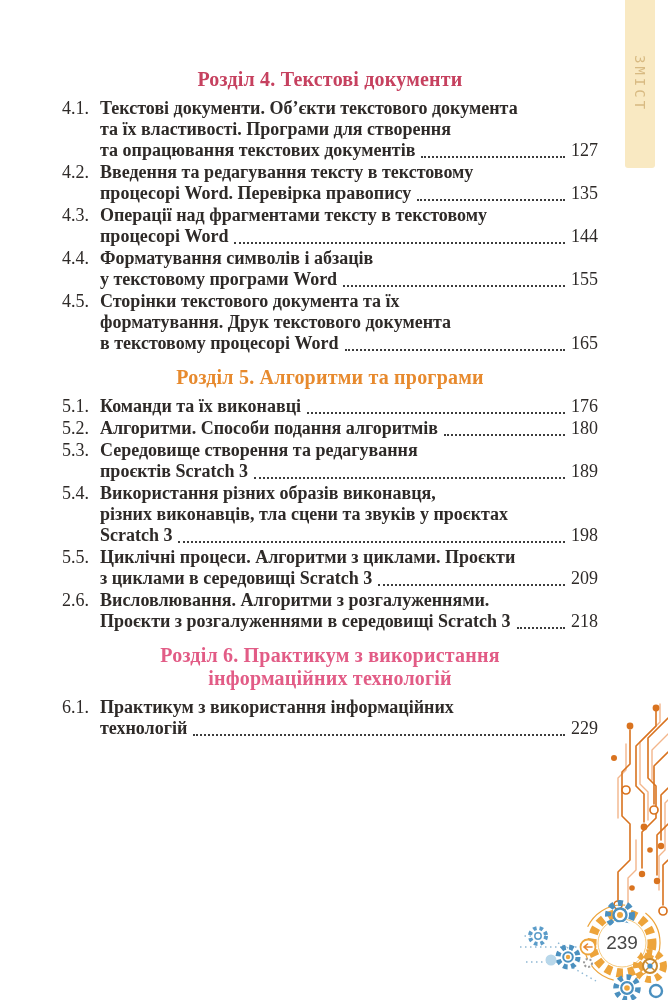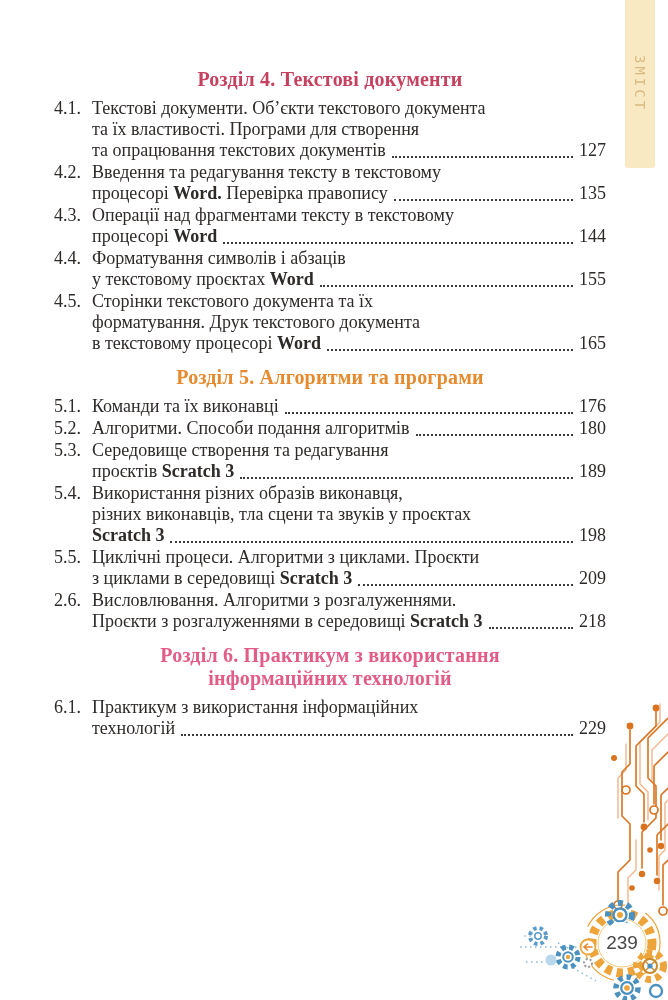--- a/index.html
+++ b/index.html
@@ -23,27 +23,27 @@
     font-size: 20px;
     line-height: 23px;
     font-weight: bold;
     white-space: pre-line;
     letter-spacing: 0.2px;
   }
   .toc-item {
     display: flex;
     font-size: 18px;
     line-height: 21px;
-    margin: 1px 4px;
+    margin: 1px 12px;
   }
   .item-number { flex: none; width: 38px; }
   .item-body { flex: 1 1 auto; min-width: 0; }
   .item-line { white-space: nowrap; }
   .item-line.last { display: flex; align-items: baseline; text-align: right; }
-  .line-text { white-space: nowrap; }
+  .line-text { white-space: nowrap; font-weight: bold; }
   .leader {
     flex: 1 1 auto;
     min-width: 14px;
     border-bottom: 2.5px dotted #3c3c3c;
     margin: 0 6px 3px 6px;
     align-self: flex-end;
   }
   .item-page { flex: none; }
   
   .zmist-tab {
@@ -129,21 +129,21 @@
                 <span class="item-page">144</span>
               </div>
             </div>
   </div>
 
   <div class="toc-item">
     <span class="item-number">4.4.</span>
     <div class="item-body">
               <div class="item-line"><span class="line-text"><span>Форматування символів і абзаців</span></span></div>
               <div class="item-line last">
-                <span class="line-text"><span>у текстовому проєктах </span><b>Word</b></span>
+                <span class="line-text"><span>у текстовому програми </span><b>Word</b></span>
                 <span class="leader"></span>
                 <span class="item-page">155</span>
               </div>
             </div>
   </div>
 
   <div class="toc-item">
     <span class="item-number">4.5.</span>
     <div class="item-body">
               <div class="item-line"><span class="line-text"><span>Сторінки текстового документа та їх</span></span></div>

